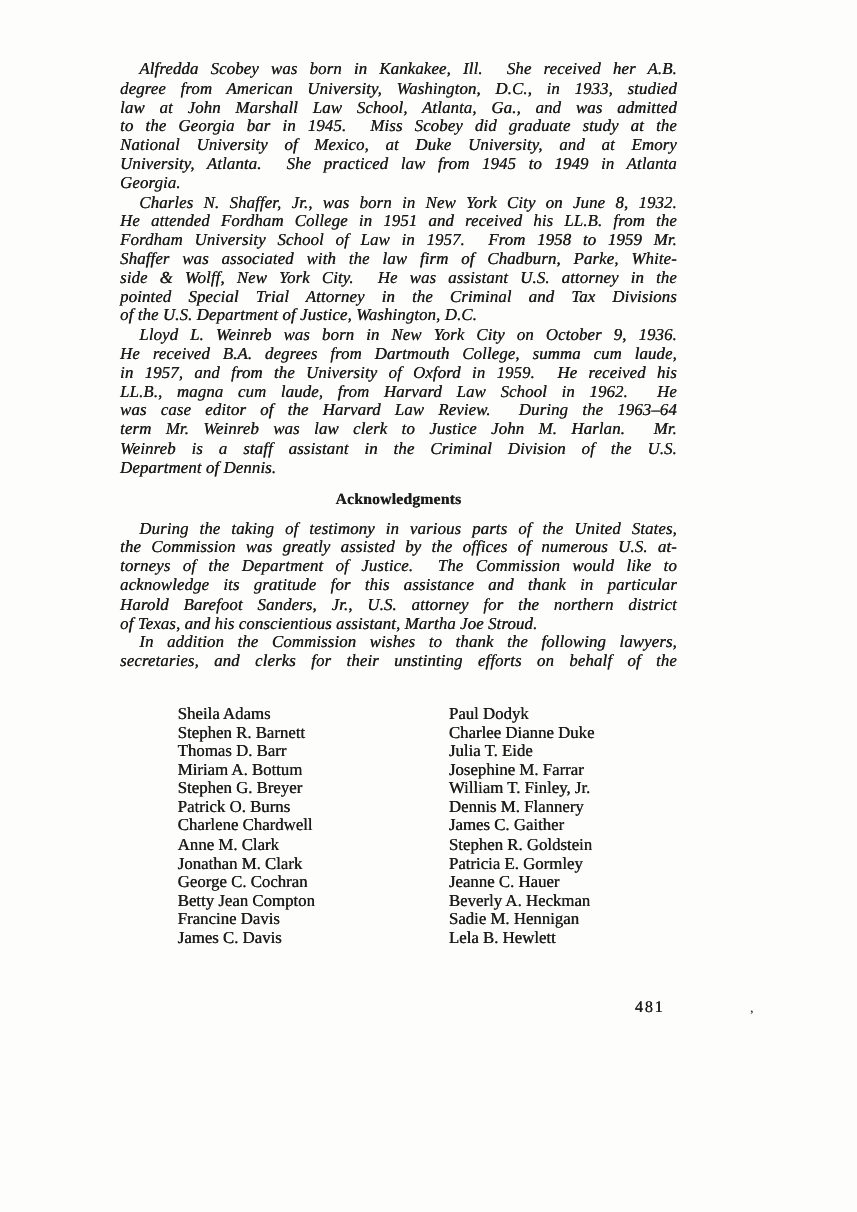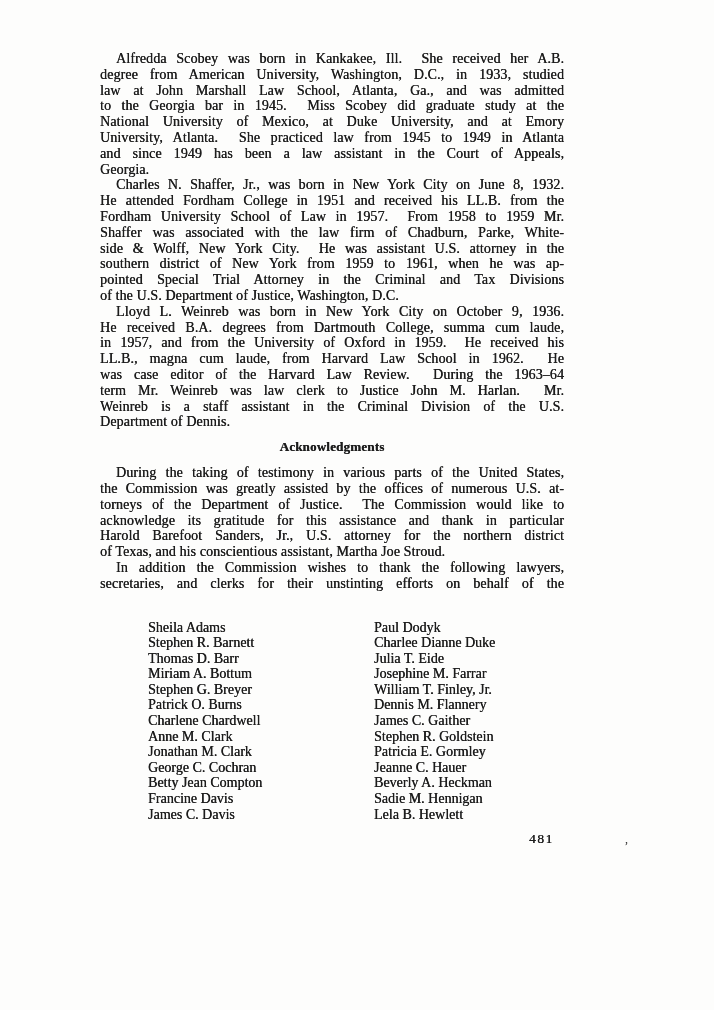--- a/index.html
+++ b/index.html
@@ -16,21 +16,21 @@
     color: #1d1d1d;
     overflow: hidden;
   }
   .textblock {
     position: absolute;
     left: 100px;
     top: 51px;
     width: 464px;
     text-shadow: 0.3px 0 0 currentColor; 
   }
-  .para { margin: 0; }
+  .para { margin: 0; font-style: italic; }
   .line {
     display: block;
     font-size: 14px;
     line-height: 15.8px;
     text-align: justify;
     text-align-last: justify;
     letter-spacing: 0.1px;
   }
   .line.first { text-indent: 16px; }
   .line.last  { text-align-last: left; }
@@ -82,30 +82,28 @@
   <div class="textblock">
 
     <section>
         <p class="para">
           <span class="line first">Alfredda Scobey was born in Kankakee, Ill.&nbsp; She received her A.B.</span>
           <span class="line">degree from American University, Washington, D.C., in 1933, studied</span>
           <span class="line">law at John Marshall Law School, Atlanta, Ga., and was admitted</span>
           <span class="line">to the Georgia bar in 1945.&nbsp; Miss Scobey did graduate study at the</span>
           <span class="line">National University of Mexico, at Duke University, and at Emory</span>
           <span class="line">University, Atlanta.&nbsp; She practiced law from 1945 to 1949 in Atlanta</span>
-          <span class="line">and since 1949 has been a law assistant in the Court of Appeals,</span>
           <span class="line last">Georgia.</span>
         </p>
         <p class="para">
           <span class="line first">Charles N. Shaffer, Jr., was born in New York City on June 8, 1932.</span>
           <span class="line">He attended Fordham College in 1951 and received his LL.B. from the</span>
           <span class="line">Fordham University School of Law in 1957.&nbsp; From 1958 to 1959 Mr.</span>
           <span class="line">Shaffer was associated with the law firm of Chadburn, Parke, White-</span>
           <span class="line">side &amp; Wolff, New York City.&nbsp; He was assistant U.S. attorney in the</span>
-          <span class="line">southern district of New York from 1959 to 1961, when he was ap-</span>
           <span class="line">pointed Special Trial Attorney in the Criminal and Tax Divisions</span>
           <span class="line last">of the U.S. Department of Justice, Washington, D.C.</span>
         </p>
         <p class="para">
           <span class="line first">Lloyd L. Weinreb was born in New York City on October 9, 1936.</span>
           <span class="line">He received B.A. degrees from Dartmouth College, summa cum laude,</span>
           <span class="line">in 1957, and from the University of Oxford in 1959.&nbsp; He received his</span>
           <span class="line">LL.B., magna cum laude, from Harvard Law School in 1962.&nbsp; He</span>
           <span class="line">was case editor of the Harvard Law Review.&nbsp; During the 1963–64</span>
           <span class="line">term Mr. Weinreb was law clerk to Justice John M. Harlan.&nbsp; Mr.</span>

